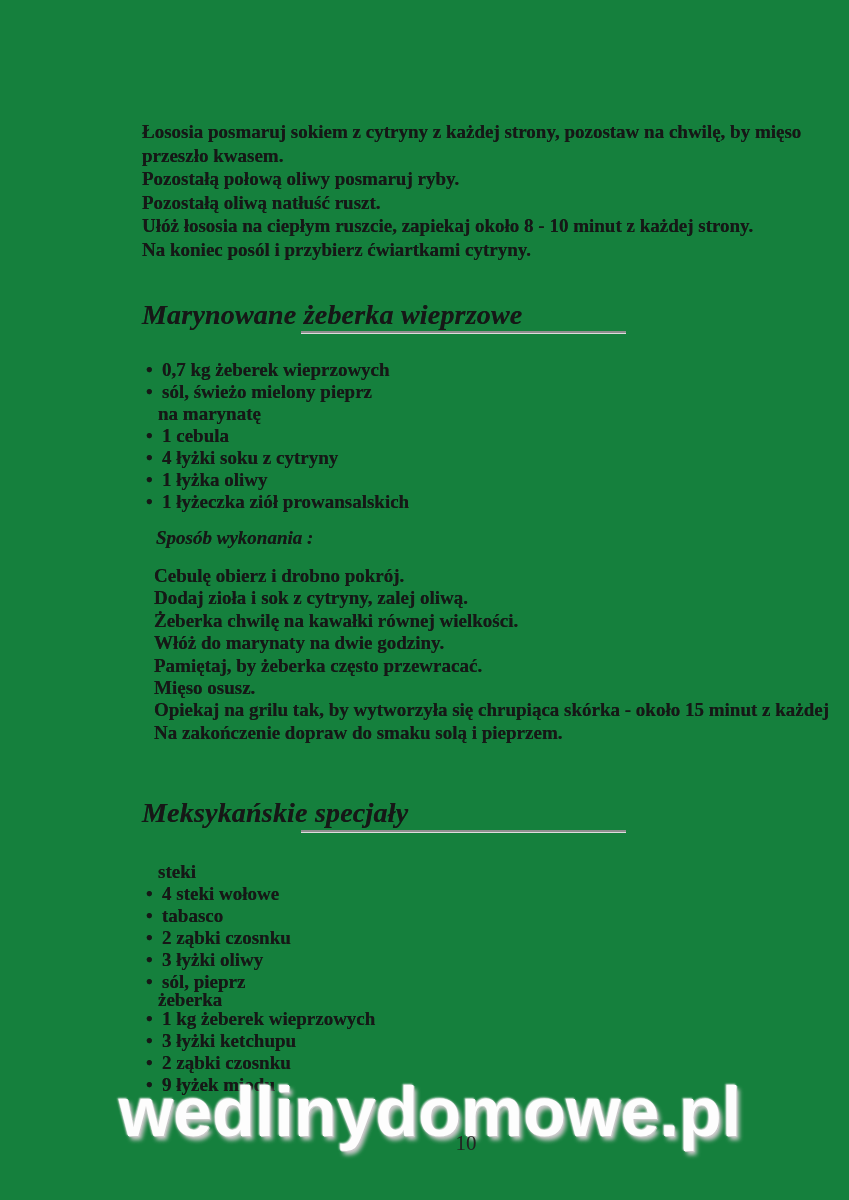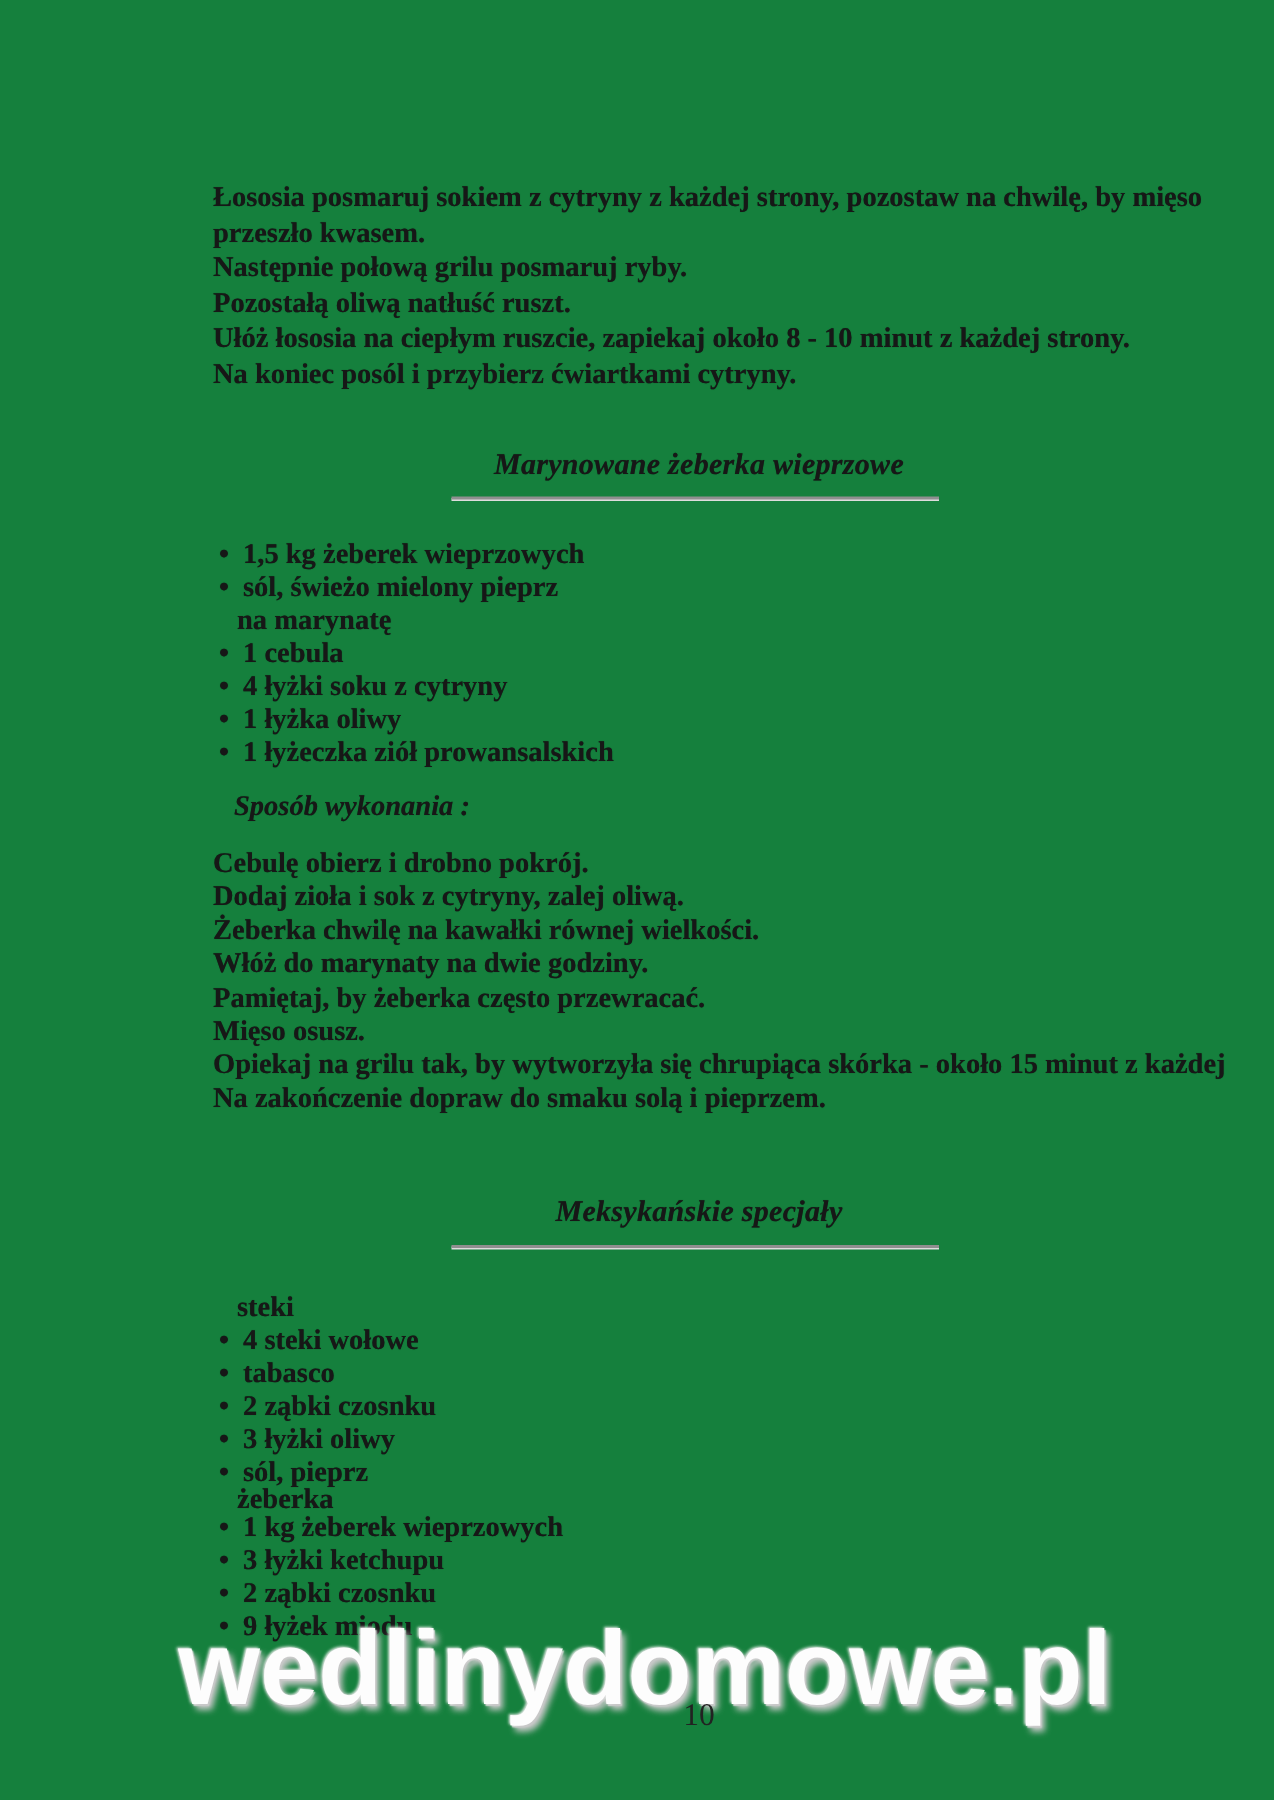--- a/index.html
+++ b/index.html
@@ -12,21 +12,21 @@
   .page {
     position:relative; width:849px; height:1200px;
     background:#15803d; overflow:hidden;padding-left:41px;
   }
   .txt { text-shadow:0 0 .5px rgba(0,0,0,.55); }
   .abs { position:absolute; }
   .col { left:142px; width:648px; }
 
   .intro { top:120px; font-size:19px; line-height:23.5px; }
 
-  .recipe-heading { text-align:center; font-size:20px; font-style:italic; letter-spacing:.2px; }
+  .recipe-heading { font-size:28px; font-style:italic; letter-spacing:.2px; }
   .h1 { top:299px; }
   .h2 { top:797px; }
 
   .rule { left:301px; width:325px; height:2px; background:#8f8f8f; box-shadow:0 1px 0 #dddddd; }
   .rule1 { top:331px; }
   .rule2 { top:830px; }
 
   ul.blist { list-style:none; margin:0; padding:0; font-size:19px; }
   ul.blist li { position:relative; height:22px; line-height:22px; padding-left:20px; white-space:nowrap; }
   ul.blist li .dot { position:absolute; left:4px; top:0; }
@@ -39,21 +39,21 @@
   .underlined {
     text-decoration-thickness:2px;
     text-underline-offset:3px;
   }
 
   .method-label { left:156px; top:527px; font-size:19px; font-style:italic; }
   .sub-label { left:158px; font-size:19px; }
   .lbl-steki { top:861px; }
   .lbl-zeberka { top:989px; }
 
-  .method { top:565px; font-size:19px; line-height:22.4px; }
+  .method { top:565px; font-size:19px; line-height:22.4px;margin-left:12px; }
   .line { white-space:nowrap; }
 
   .watermark {
     left:430px; top:1072px; transform:translateX(-50%);
     font-family:"Liberation Sans","DejaVu Sans",sans-serif;
     font-weight:bold; font-size:70px; letter-spacing:0px;
     color:#fdfdfd; white-space:nowrap; z-index:1;
     text-shadow:3px 4px 4px #c7c7c7, -1px -1px 2px #ececec, 1px 1px 1px #dedede;
   }
   .page-number {
@@ -62,31 +62,31 @@
   }
 </style>
 </head>
 <body>
 
 <div class="page">
 
   <div class="abs col intro txt">
     <div class="line">Łososia posmaruj sokiem z cytryny z każdej strony, pozostaw na chwilę, by mięso</div>
     <div class="line">przeszło kwasem.</div>
-    <div class="line">Następnie połową grilu posmaruj ryby.</div>
+    <div class="line">Pozostałą połową oliwy posmaruj ryby.</div>
     <div class="line">Pozostałą oliwą natłuść ruszt.</div>
     <div class="line">Ułóż łososia na ciepłym ruszcie, zapiekaj około 8 - 10 minut z każdej strony.</div>
     <div class="line">Na koniec posól i przybierz ćwiartkami cytryny.</div>
   </div>
 
   <div class="abs col recipe-heading h1 txt">Marynowane żeberka wieprzowe</div>
   <div class="abs rule rule1"></div>
 
   <ul class="abs col blist list1 txt">
-    <li><span class="dot">•</span><span>1,5 kg żeberek wieprzowych</span></li>
+    <li><span class="dot">•</span><span>0,7 kg żeberek wieprzowych</span></li>
     <li><span class="dot">•</span><span>sól, świeżo mielony pieprz</span></li>
     <li class="label-row"><span class="underlined">na marynatę</span></li>
     <li><span class="dot">•</span><span>1 cebula</span></li>
     <li><span class="dot">•</span><span>4 łyżki soku z cytryny</span></li>
     <li><span class="dot">•</span><span>1 łyżka oliwy</span></li>
     <li><span class="dot">•</span><span>1 łyżeczka ziół prowansalskich</span></li>
   </ul>
 
   <div class="abs method-label txt"><span class="underlined">Sposób wykonania :</span></div>
 

